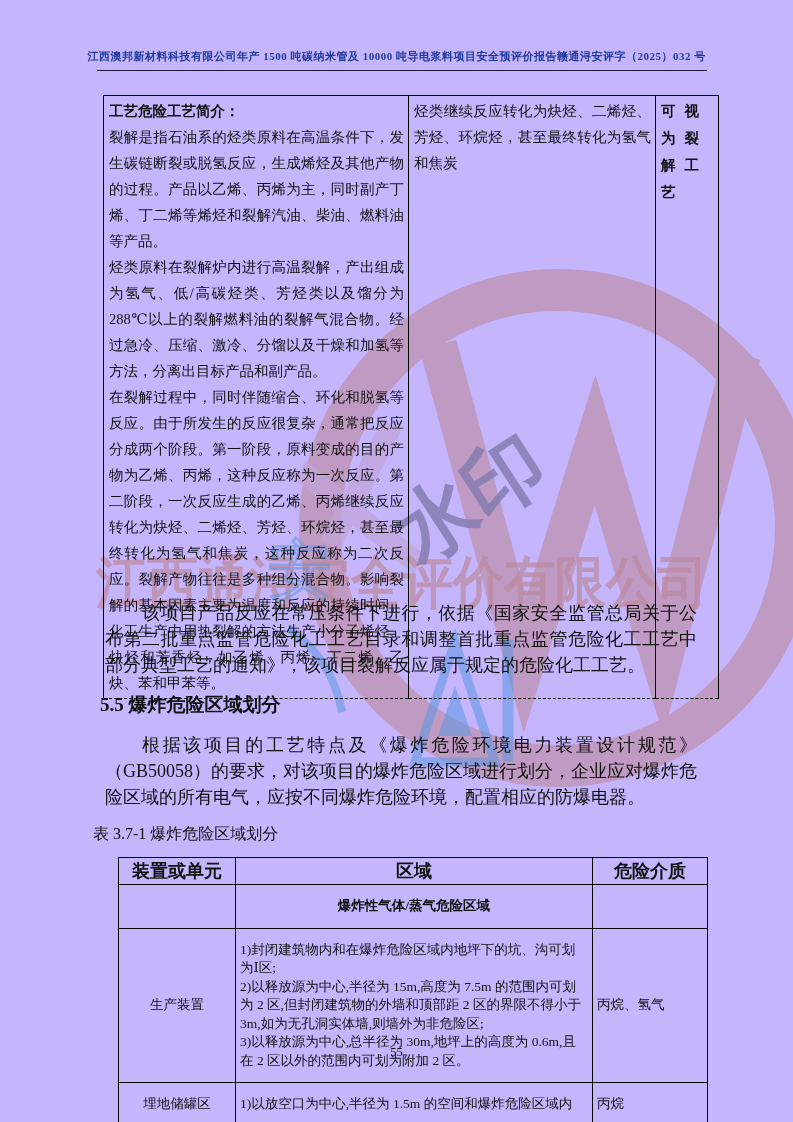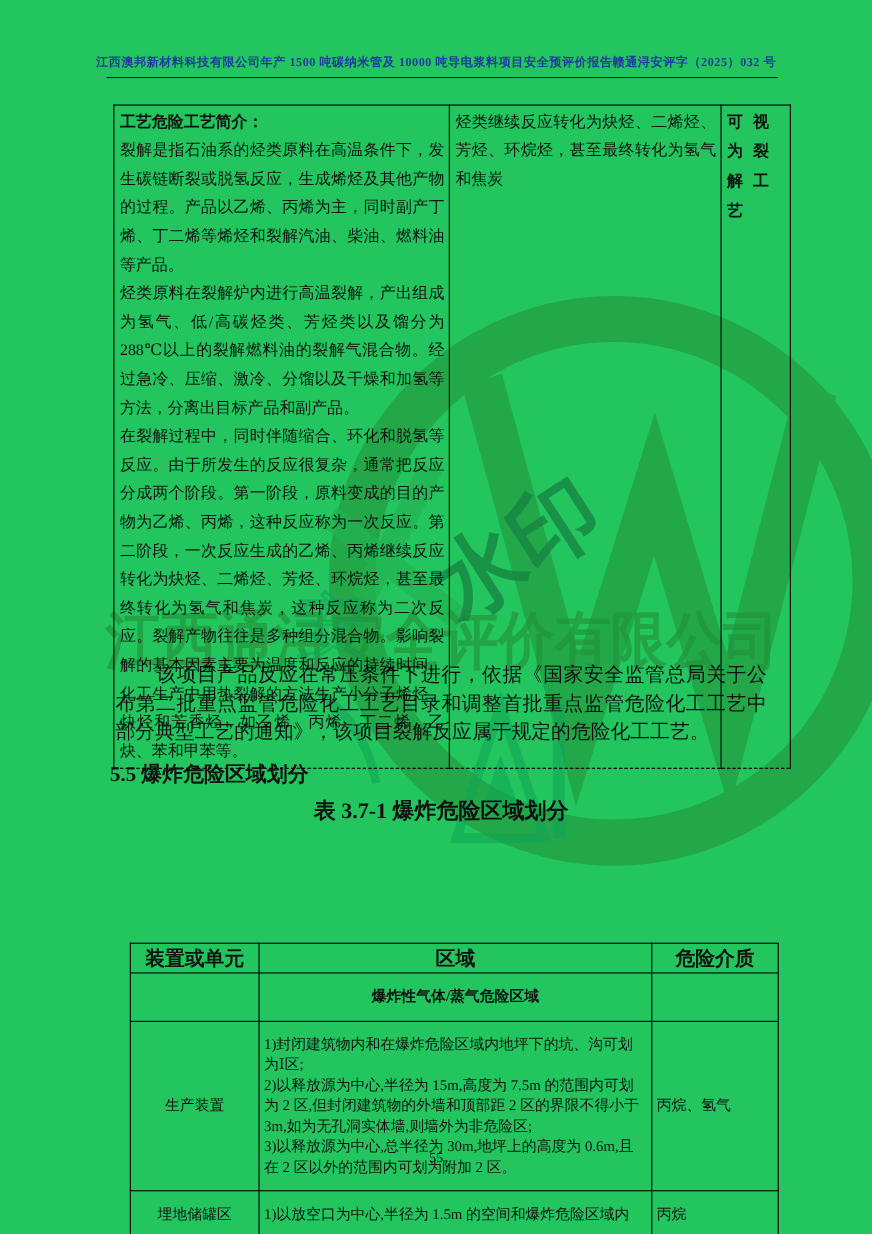--- a/index.html
+++ b/index.html
@@ -1,21 +1,21 @@
 <!DOCTYPE html>
 <html><head>
 <meta charset="utf-8">
 <style>
   html,body{margin:0;padding:0;}
   body{background:#888;}
   .page{
     position:relative;
     width:793px;height:1122px;
     margin:0 auto;
-    background:#22c55e;
+    background:#c4b5fd;
     overflow:hidden;
     font-family:"Liberation Serif","DejaVu Serif",serif;
     color:#111;
   }
   
   .doc-header{
     position:absolute;top:49px;left:0;right:0;
     text-align:center;
     font-size:11px;font-weight:bold;
     letter-spacing:0.5px;
@@ -60,22 +60,22 @@
     font-size:18px;line-height:26px;
     text-align:justify;text-indent:37px;
     margin:12px;
   }
   .section-heading{
     font-size:19px;font-weight:bold;
     margin:9px 0 2px 7px;
     line-height:30px;
   }
   .table-caption{
-    text-align:center;font-weight:bold;
-    font-size:20px;margin:6px 0 0 0;line-height:24px;
+    font-weight:normal;
+    font-size:16px;margin:6px 0 0 0;line-height:24px;
   }
   
   .zone-table{
     position:absolute;top:857px;left:118px;
     border-collapse:collapse;table-layout:fixed;
     width:574px;
     font-size:13.5px;
   }
   .zone-table th,.zone-table td{
     border:1.2px solid #000;
@@ -126,20 +126,21 @@
         <td class="pt-col3">
           <div class="pt-col3-inner">可视为裂解工艺</div>
         </td>
       </tr>
     </tbody>
   </table>
 
   <div class="body-block">
     <p class="body-para">该项目产品反应在常压条件下进行，依据《国家安全监管总局关于公布第二批重点监管危险化工工艺目录和调整首批重点监管危险化工工艺中部分典型工艺的通知》，该项目裂解反应属于规定的危险化工工艺。</p>
     <div class="section-heading">5.5 爆炸危险区域划分</div>
+    <p class="body-para">根据该项目的工艺特点及《爆炸危险环境电力装置设计规范》（GB50058）的要求，对该项目的爆炸危险区域进行划分，企业应对爆炸危险区域的所有电气，应按不同爆炸危险环境，配置相应的防爆电器。</p>
     <div class="table-caption">表 3.7-1  爆炸危险区域划分</div>
   </div>
 
   <table class="zone-table">
     <tbody>
       <tr>
         <th class="zt-col-device">装置或单元</th>
         <th class="zt-col-zone">区域</th>
         <th class="zt-col-medium">危险介质</th>
       </tr>

